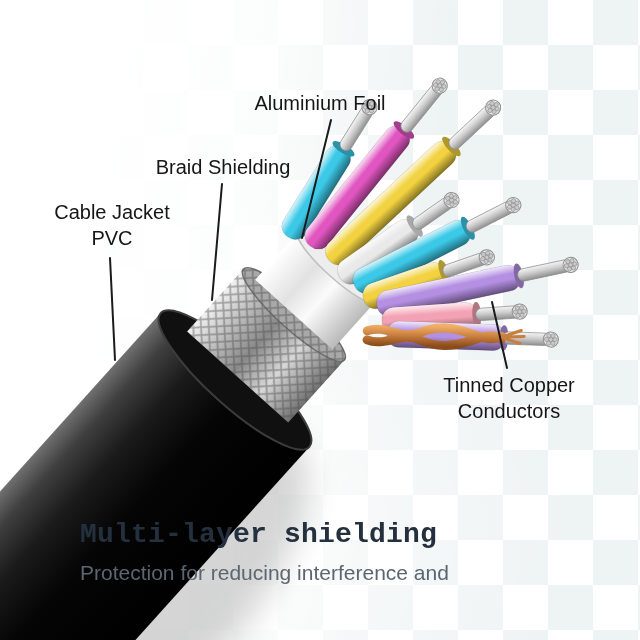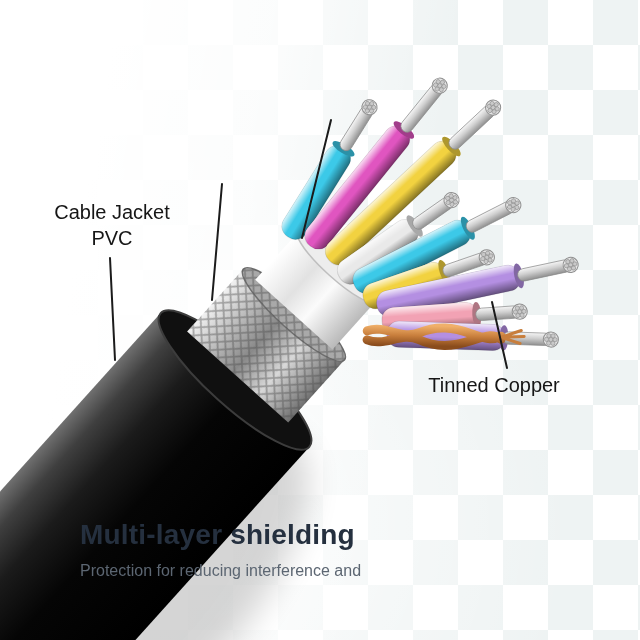--- a/index.html
+++ b/index.html
@@ -25,22 +25,22 @@
   .wire-yellow{fill:var(--wire-yellow,#f2d240);}
   .wire-purple{fill:var(--wire-purple,#b48fe2);}
   .wire-pink{fill:var(--wire-pink,#f2a2b4);}
   .wire-white{fill:var(--wire-white,#e9e9e9);}
   .copper-fray{stroke:var(--copper,#c87e3c);}
   .label{
     position:absolute;font-size:20px;font-weight:500;line-height:1.3;
     color:var(--label-text,#1b1b1b);text-align:center;
   }
   .caption{position:absolute;left:80px;top:519px;}
-  .caption-title{font-size:28px;font-weight:700;letter-spacing:.2px;color:var(--heading,#25303f);}
-  .caption-sub{margin-top:9px;font-size:16px;line-height:1.38;color:var(--body-text,#5c6672);}
+  .caption-title{font-size:28px;font-weight:700;letter-spacing:.2px;color:var(--heading,#25303f);font-family:Liberation Mono, monospace;}
+  .caption-sub{margin-top:9px;font-size:21px;line-height:1.38;color:var(--body-text,#5c6672);}
 </style>
 </head>
 <body>
 
 <div class="stage">
   <div class="bg-pattern"></div>
   <div class="bg-fade"></div>
 
   <svg class="illustration" width="640" height="640" viewBox="0 0 640 640">
     <defs>
@@ -252,29 +252,32 @@
     </g>
 
     <g class="leader" stroke-linecap="round">
       <path d="M331,120 L302,238"></path>
       <path d="M222,184 L212,300"></path>
       <path d="M110,258 L115,360"></path>
       <path d="M507,368 L492,302"></path>
     </g>
   </svg>
 
-
+  <div class="label" style="left:220px;top:90px;width:200px">Aluminium Foil</div>
+
+  <div class="label" style="left:123px;top:154px;width:200px">Braid Shielding</div>
 
   <div class="label" style="left:22px;top:199px;width:180px">
     <div>Cable Jacket</div>
     <div>PVC</div>
   </div>
 
-  <div class="label" style="left:394px;top:372px;width:200px">
+  <div class="label" style="left:409px;top:372px;width:200px">
     <div>Tinned Copper</div>
+    <div>Conductors</div>
   </div>
 
   <div class="caption">
     <div class="caption-title">Multi-layer shielding</div>
     <div class="caption-sub">
       <div>Protection for reducing interference and</div>
     </div>
   </div>
 </div>
 

